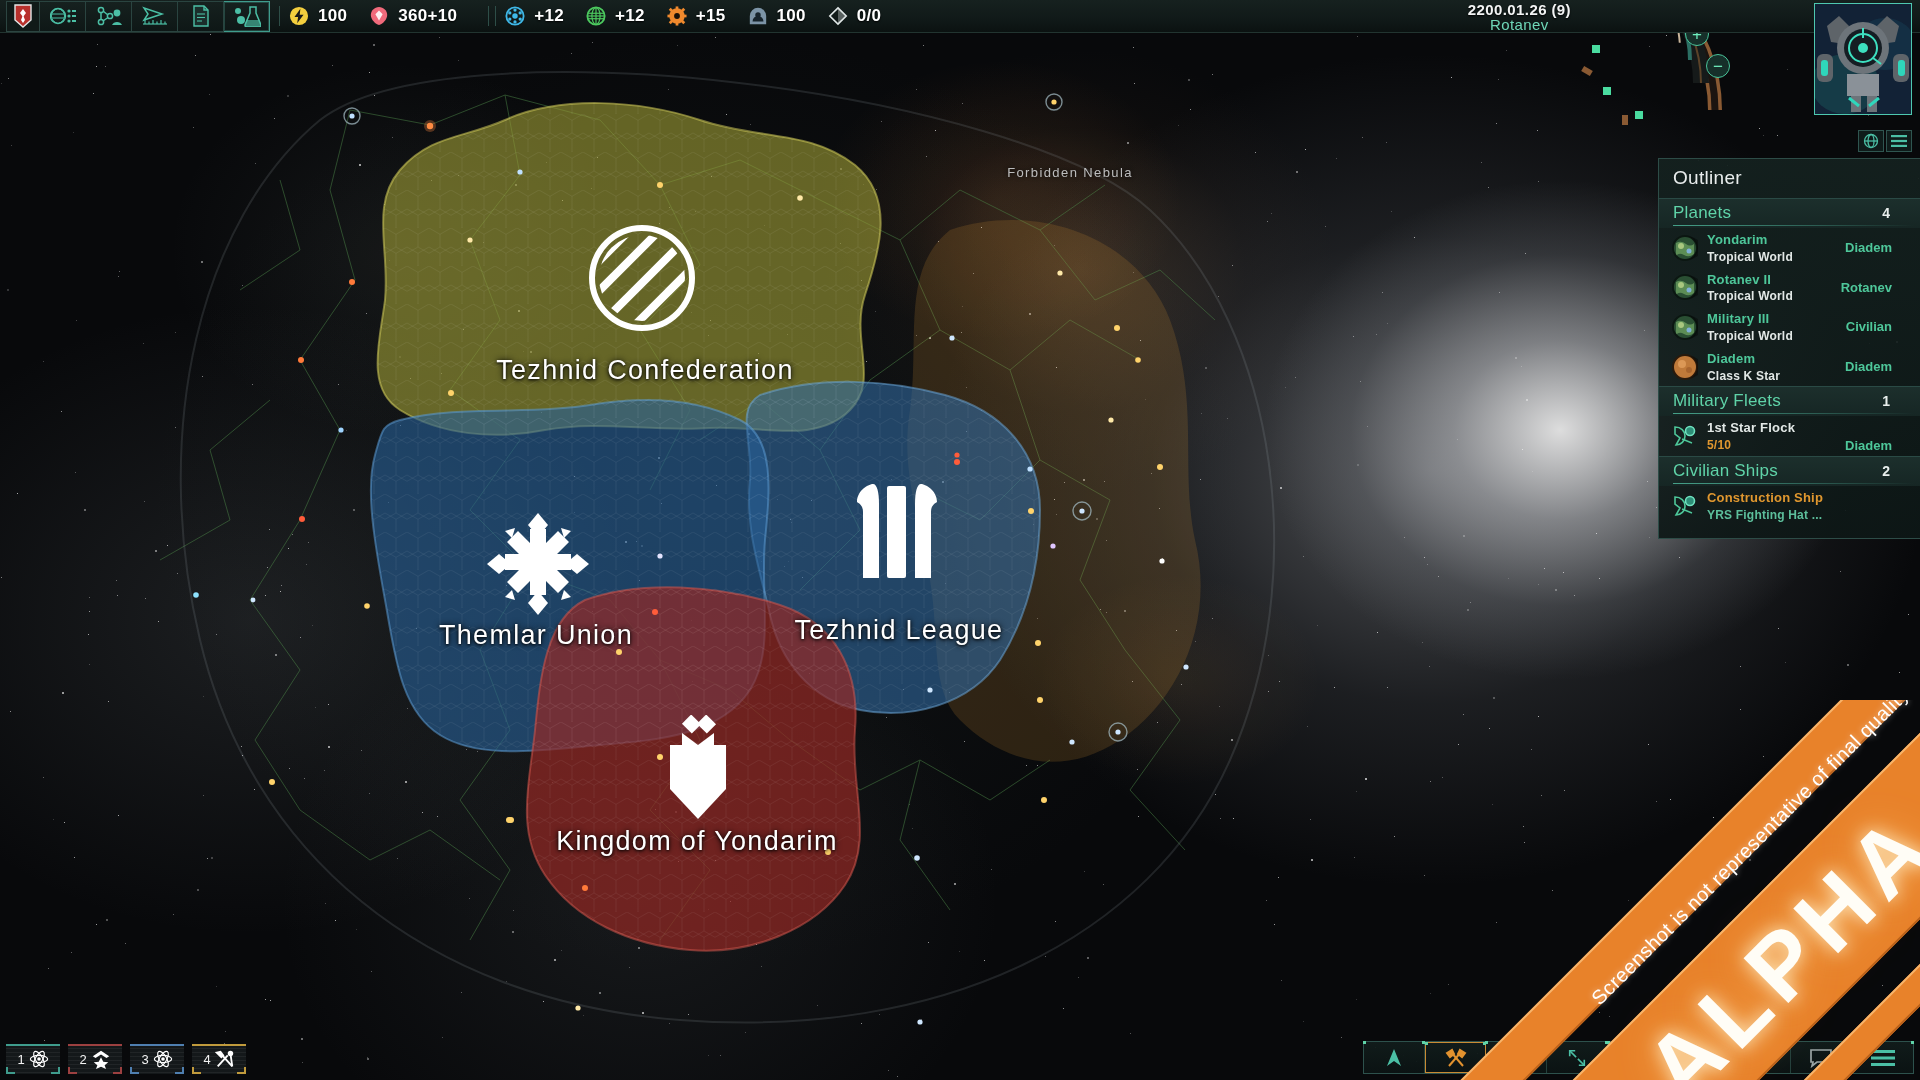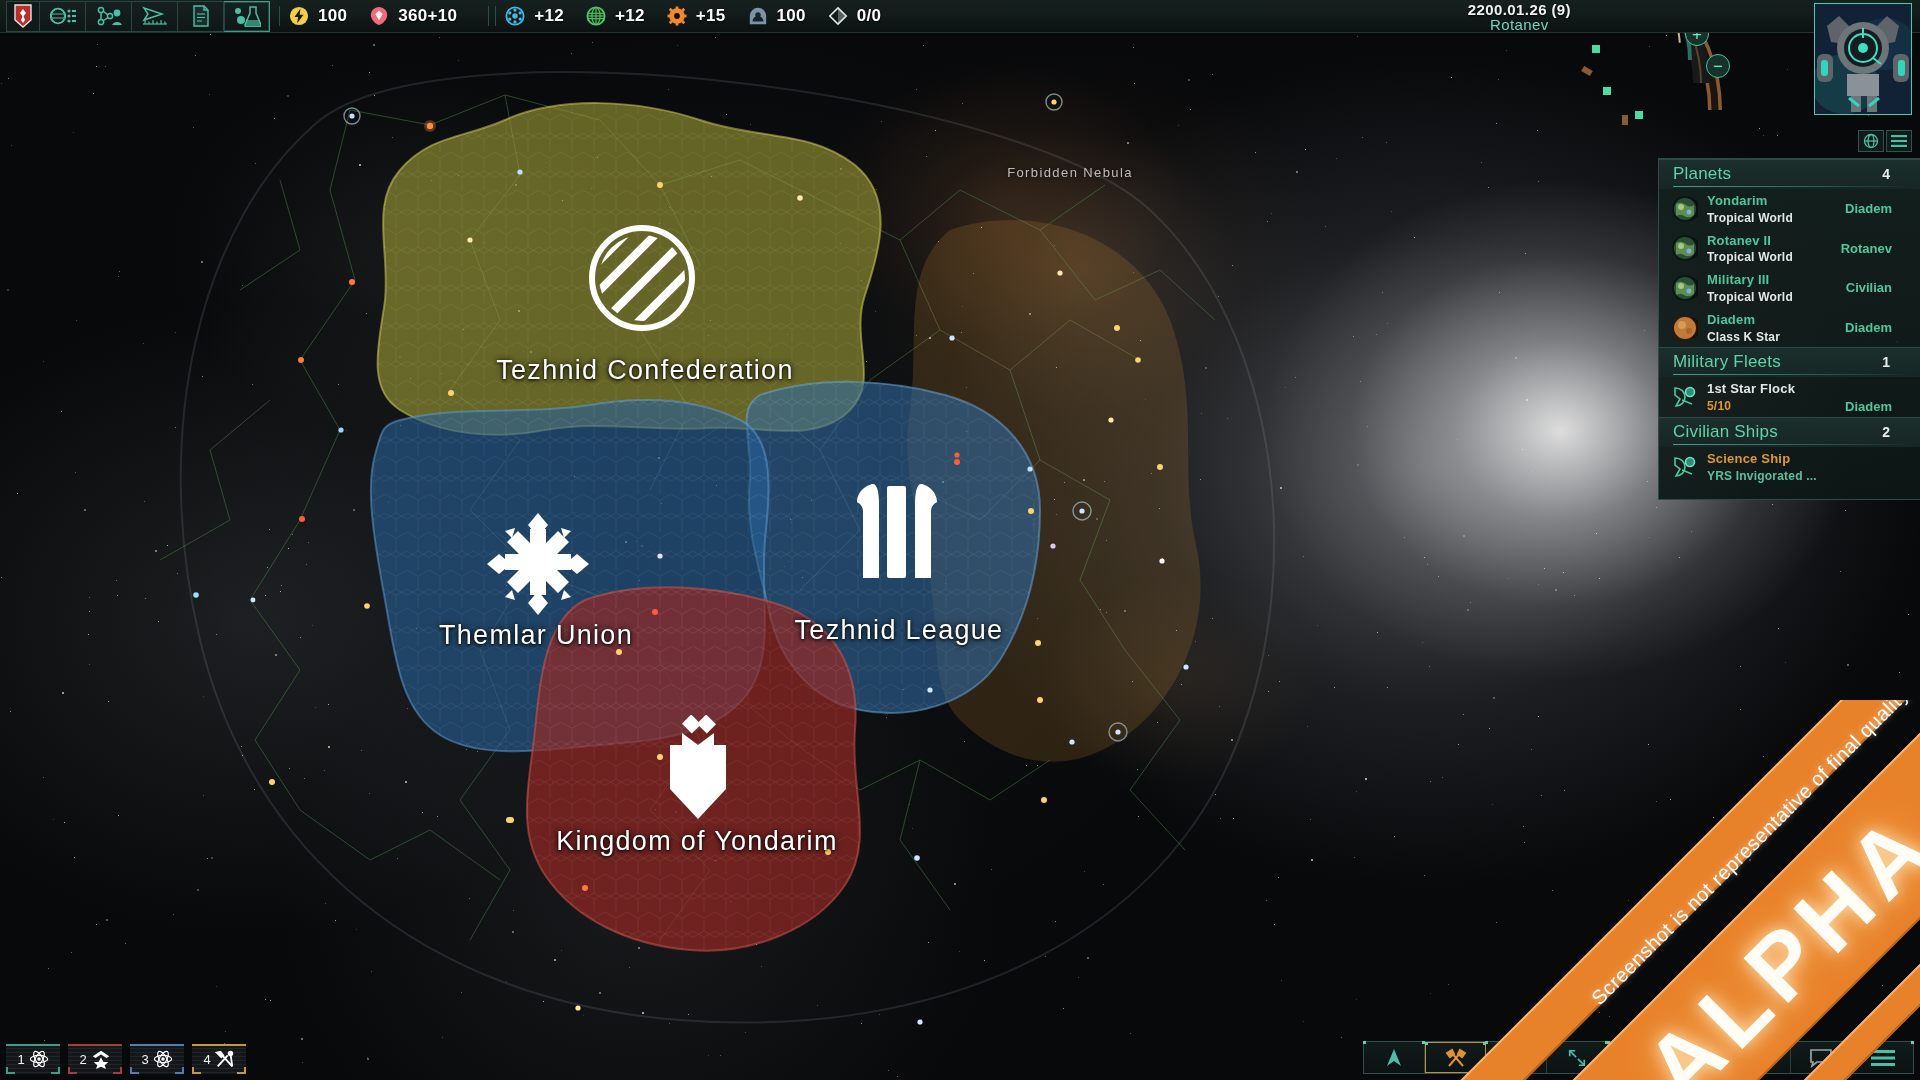--- a/index.html
+++ b/index.html
@@ -1187,20 +1187,21 @@
     <div>
       <svg width="16" height="14" viewBox="0 0 16 14" fill="#4bbfa5">
           <rect y="1" width="16" height="2.2"></rect>
           <rect y="5.9" width="16" height="2.2"></rect>
           <rect y="10.8" width="16" height="2.2"></rect>
         </svg>
     </div>
   </div>
 
   <div class="outliner">
+    <div class="outliner-title">Outliner</div>
 
     <div class="ol-group">
       <span class="g-name">Planets</span>
       <span class="g-count">4</span>
     </div>
     <div class="ol-row">
       <span class="ol-ico">
         <svg width="26" height="26" viewBox="0 0 26 26">
             <circle cx="13" cy="13" r="12" fill="#2a4f33"></circle>
             <path d="M4,8 q5,-3 10,1 q4,3 8,0 l0,10 q-5,4 -10,1 q-5,-3 -8,1 z" fill="#5c8d55"></path>
@@ -1292,22 +1293,22 @@
     </div>
     <div class="ol-row">
       <span class="ol-ico">
         <svg width="26" height="26" viewBox="0 0 26 26" fill="none" stroke="#4ec79a" stroke-width="1.6">
           <path d="M3,4 C9,4 13,8 13,13 C13,18 9,22 4,22 L8,15 L3,11 Z"></path>
           <circle cx="18" cy="8" r="4.5" fill="#2e8f78" stroke="#6fe3c0"></circle>
           <path d="M10,16 L20,20" stroke-width="1.4"></path>
         </svg>
       </span>
       <span class="ol-txt">
-        <span class="ol-l1 c-orange">Science Ship</span><br>
-        <span class="ol-l2 c-teal">YRS Invigorated ...</span>
+        <span class="ol-l1 c-orange">Construction Ship</span><br>
+        <span class="ol-l2 c-teal">YRS Fighting Hat ...</span>
       </span>
     </div>
   </div>
 
   <div class="hotbar">
     <div class="hb">
       <span class="bar-t" style="background:#3f9c8d"></span>
       <span class="corner cl" style="border-color:#3f9c8d"></span>
         <span class="corner cr" style="border-color:#3f9c8d"></span>
       <span class="num">1</span>

